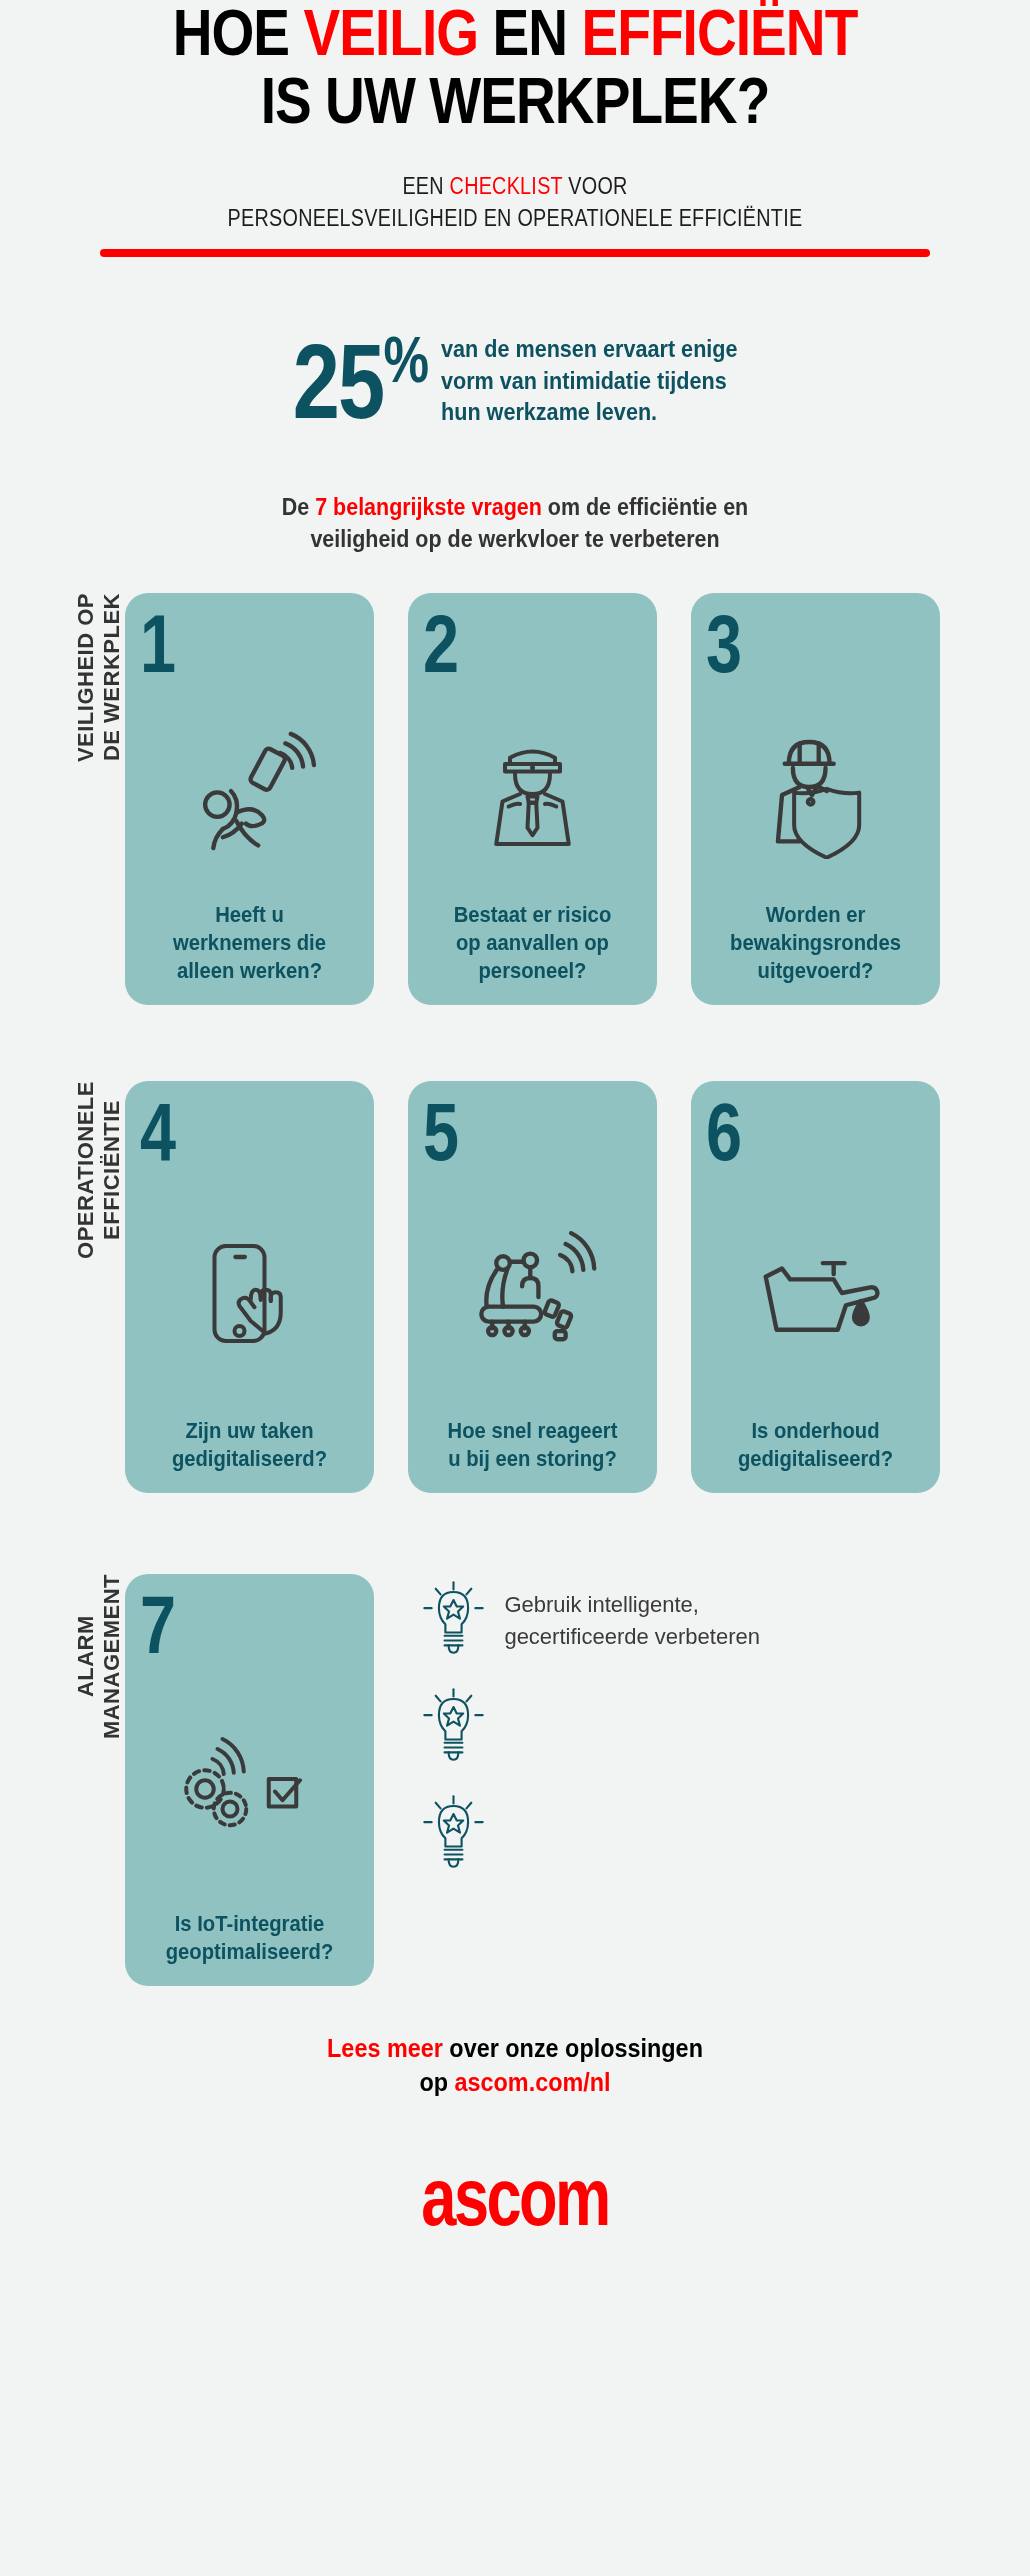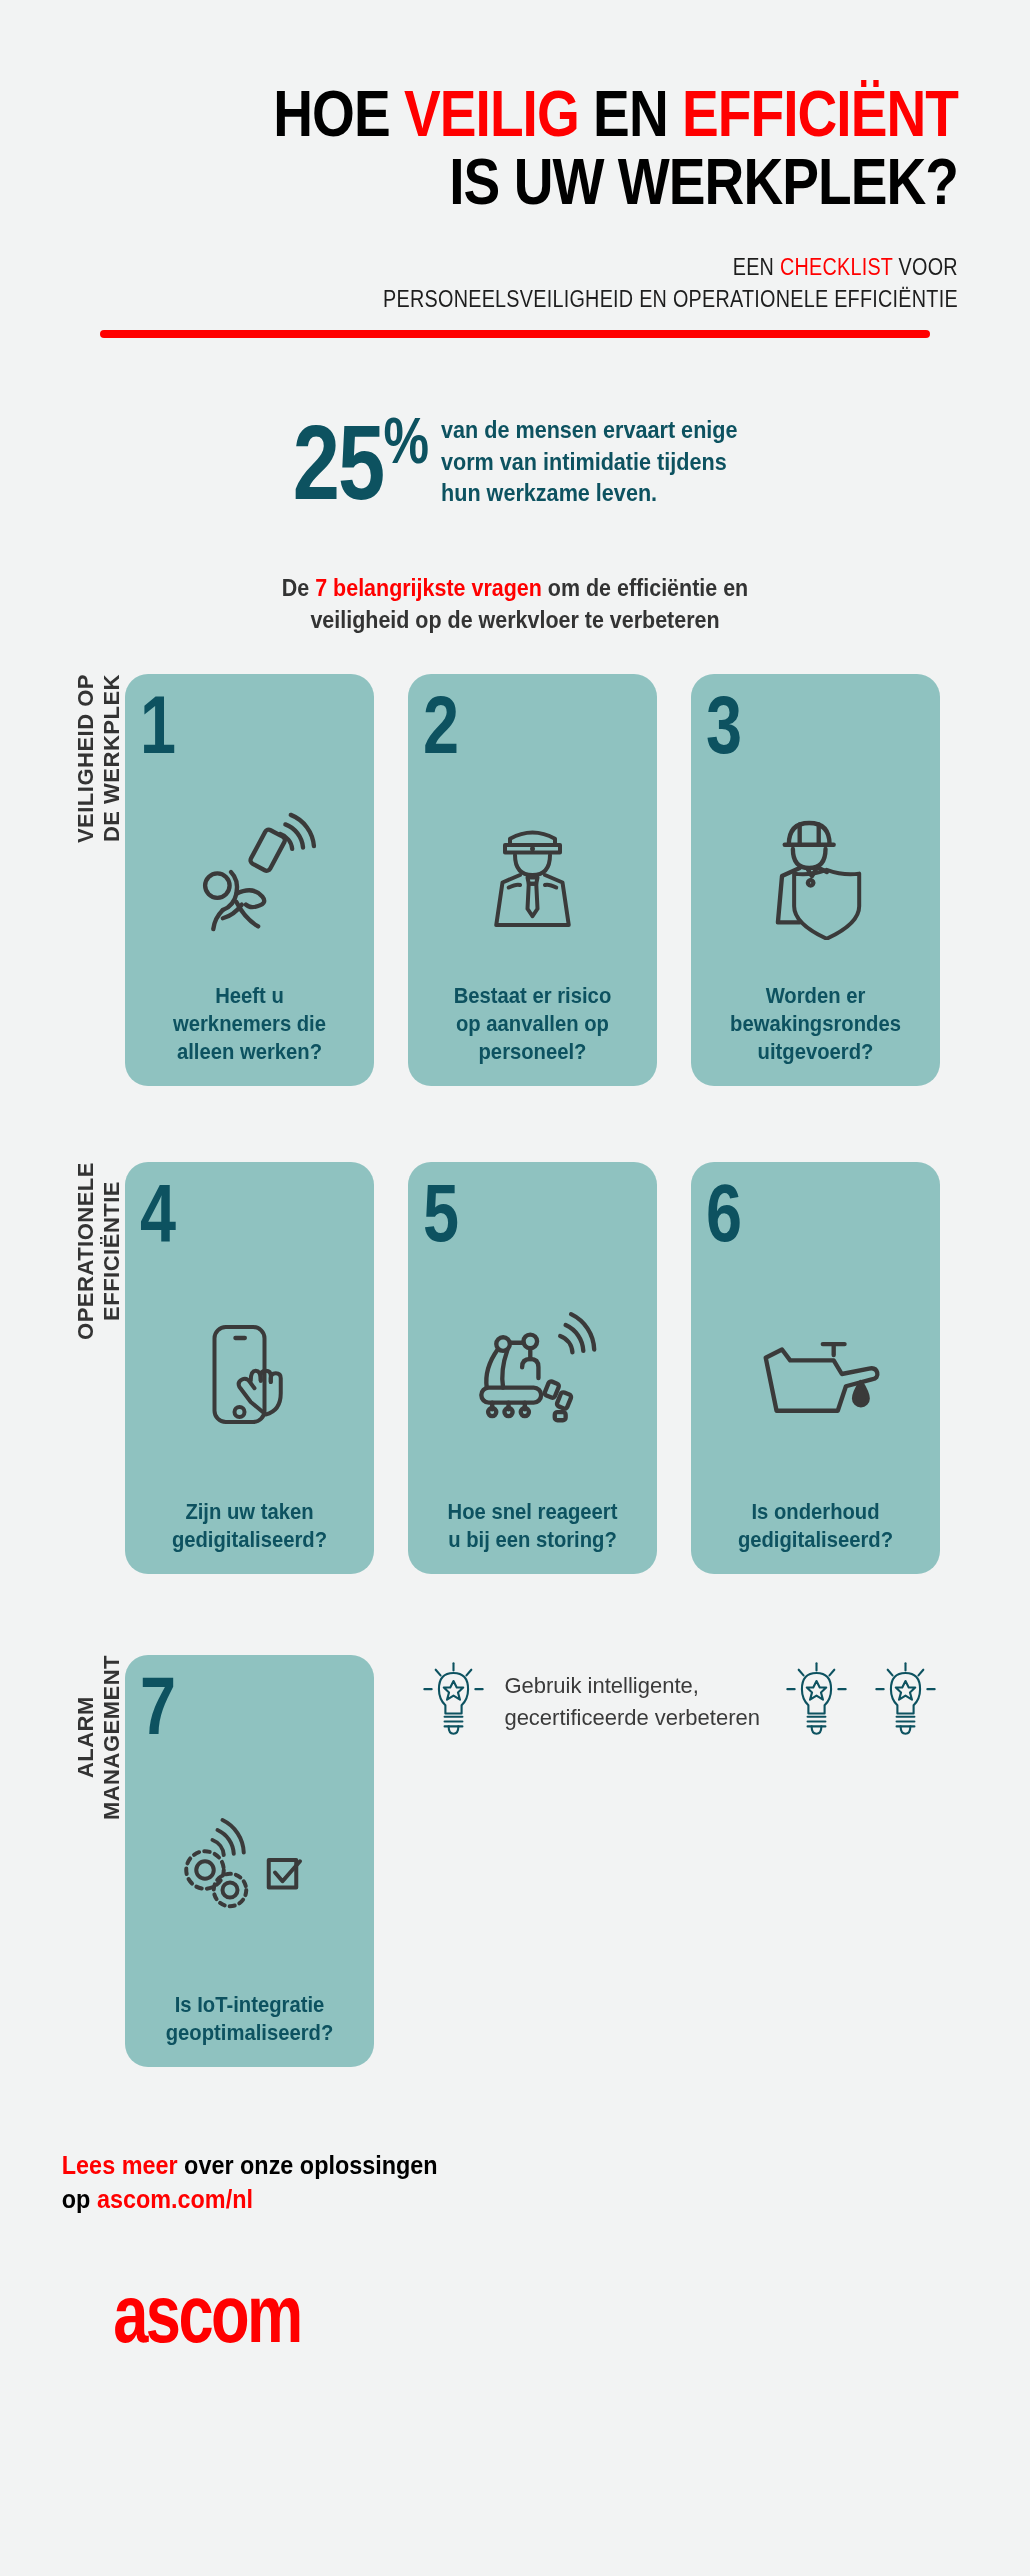--- a/index.html
+++ b/index.html
@@ -6,21 +6,21 @@
   html,body{ background:#f2f3f3; }
   body{
     width:1030px; height:2576px;
     font-family:"Liberation Sans", sans-serif;
     color:#333;
     position:relative;
     overflow:hidden;
   }
 
   
-  .header{ padding-top:81px; text-align:right; }
+  .header{ text-align:center; }
   .title-line{
     font-weight:bold;
     font-size:64px;
     line-height:1.06;
     letter-spacing:-1.1px;
     color:#000;
     transform:scaleX(0.86);
     white-space:nowrap;
   }
   .red{ color:#ff0000; }
@@ -97,28 +97,28 @@
   }
   .card-icon svg{ display:block; }
   .card-q{
     font-size:22px; font-weight:bold; color:#0d5260;
     text-align:center; line-height:1.26; transform:scaleX(0.92);
     padding-bottom:2.2px;
   }
 
   
   .row3 .card{ width:249px; height:412px; }
-  .tips{ margin-left:47px; display:flex; flex-direction:row; gap:24px; padding-top:5.4px; }
+  .tips{ margin-left:47px; display:flex; flex-direction:column; gap:24px; padding-top:5.4px; }
   .tip{ display:flex; align-items:center; gap:18.4px; }
   .tip-text{
     font-size:22px; line-height:1.45; color:#3a3a3a; max-width:412px;
   }
 
   
-  .footer{ margin-top:81px; }
+  .footer{ margin-top:45px; text-align:center; }
   .cta{
     font-size:26.6px; font-weight:bold; line-height:1.3;
     color:#000; transform:scaleX(0.88);
   }
   .logo{
     margin-top:57px;
     font-size:81px; font-weight:bold; color:#ff0000;
     letter-spacing:-3.3px; transform:scaleX(0.78); line-height:1;
   }
 </style>

